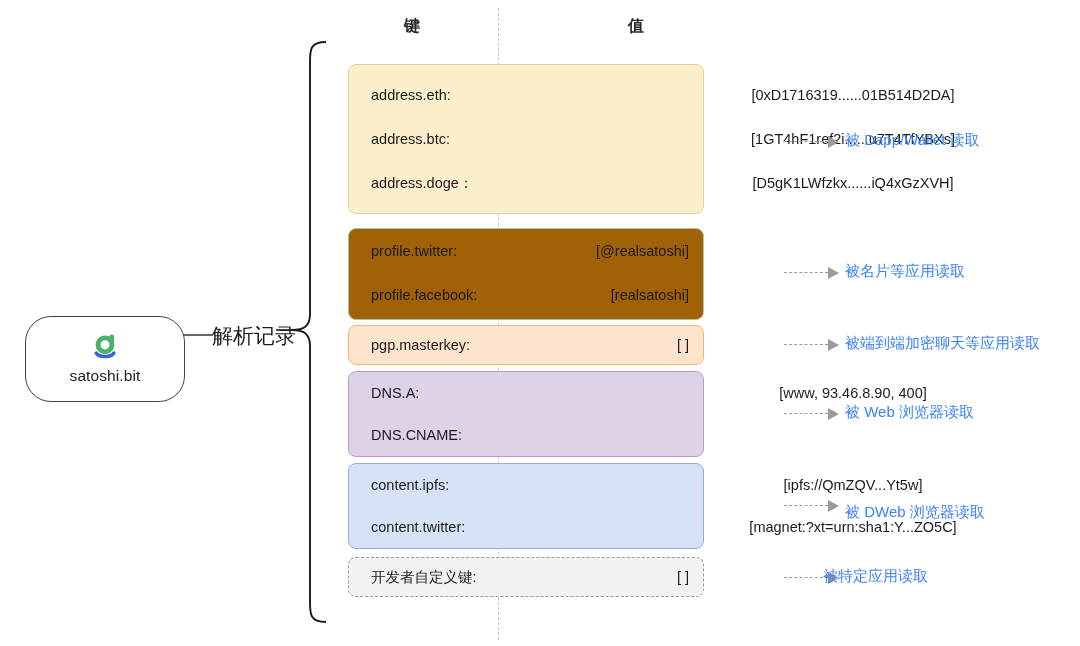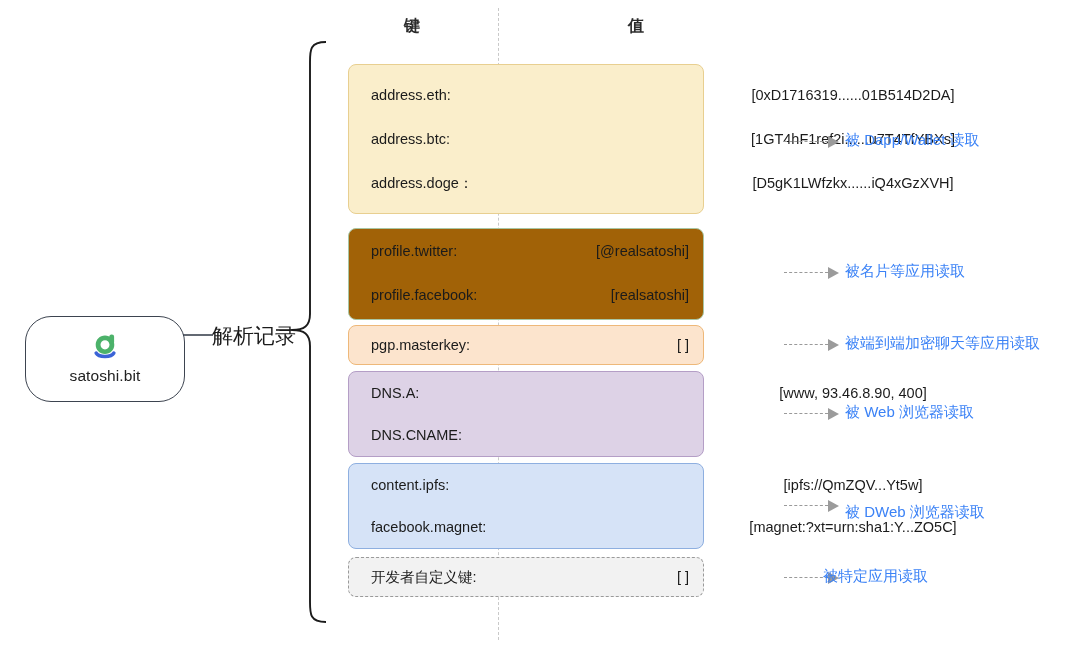--- a/index.html
+++ b/index.html
@@ -217,21 +217,21 @@
       </div>
       <div class="connector" style="left: 784px; top: 413px; width: 44px;"></div>
       <div class="arrow-head" style="left: 828px; top: 408px;"></div>
       <div class="annot" style="left: 845px; top: 403px;">被 Web 浏览器读取</div>
       <div class="block" style="top: 463px; height: 86px; background: rgb(214, 227, 247); border: 1.5px solid rgb(142, 175, 224); display: flex; flex-direction: column; justify-content: center;">
         <div class="row">
           <span class="k">content.ipfs:</span>
           <span class="v centered">[ipfs://QmZQV...Yt5w]</span>
         </div>
         <div class="row">
-          <span class="k">facebook.magnet:</span>
+          <span class="k">content.twitter:</span>
           <span class="v centered">[magnet:?xt=urn:sha1:Y...ZO5C]</span>
         </div>
       </div>
       <div class="connector" style="left: 784px; top: 505px; width: 44px;"></div>
       <div class="arrow-head" style="left: 828px; top: 500px;"></div>
       <div class="annot" style="left: 845px; top: 503px;">被 DWeb 浏览器读取</div>
       <div class="block" style="top: 557px; height: 40px; background: rgb(242, 242, 242); border: 1.5px dashed rgb(154, 154, 154); display: flex; flex-direction: column; justify-content: center;">
         <div class="row">
           <span class="k">开发者自定义键:</span>
           <span class="v">[ ]</span>

